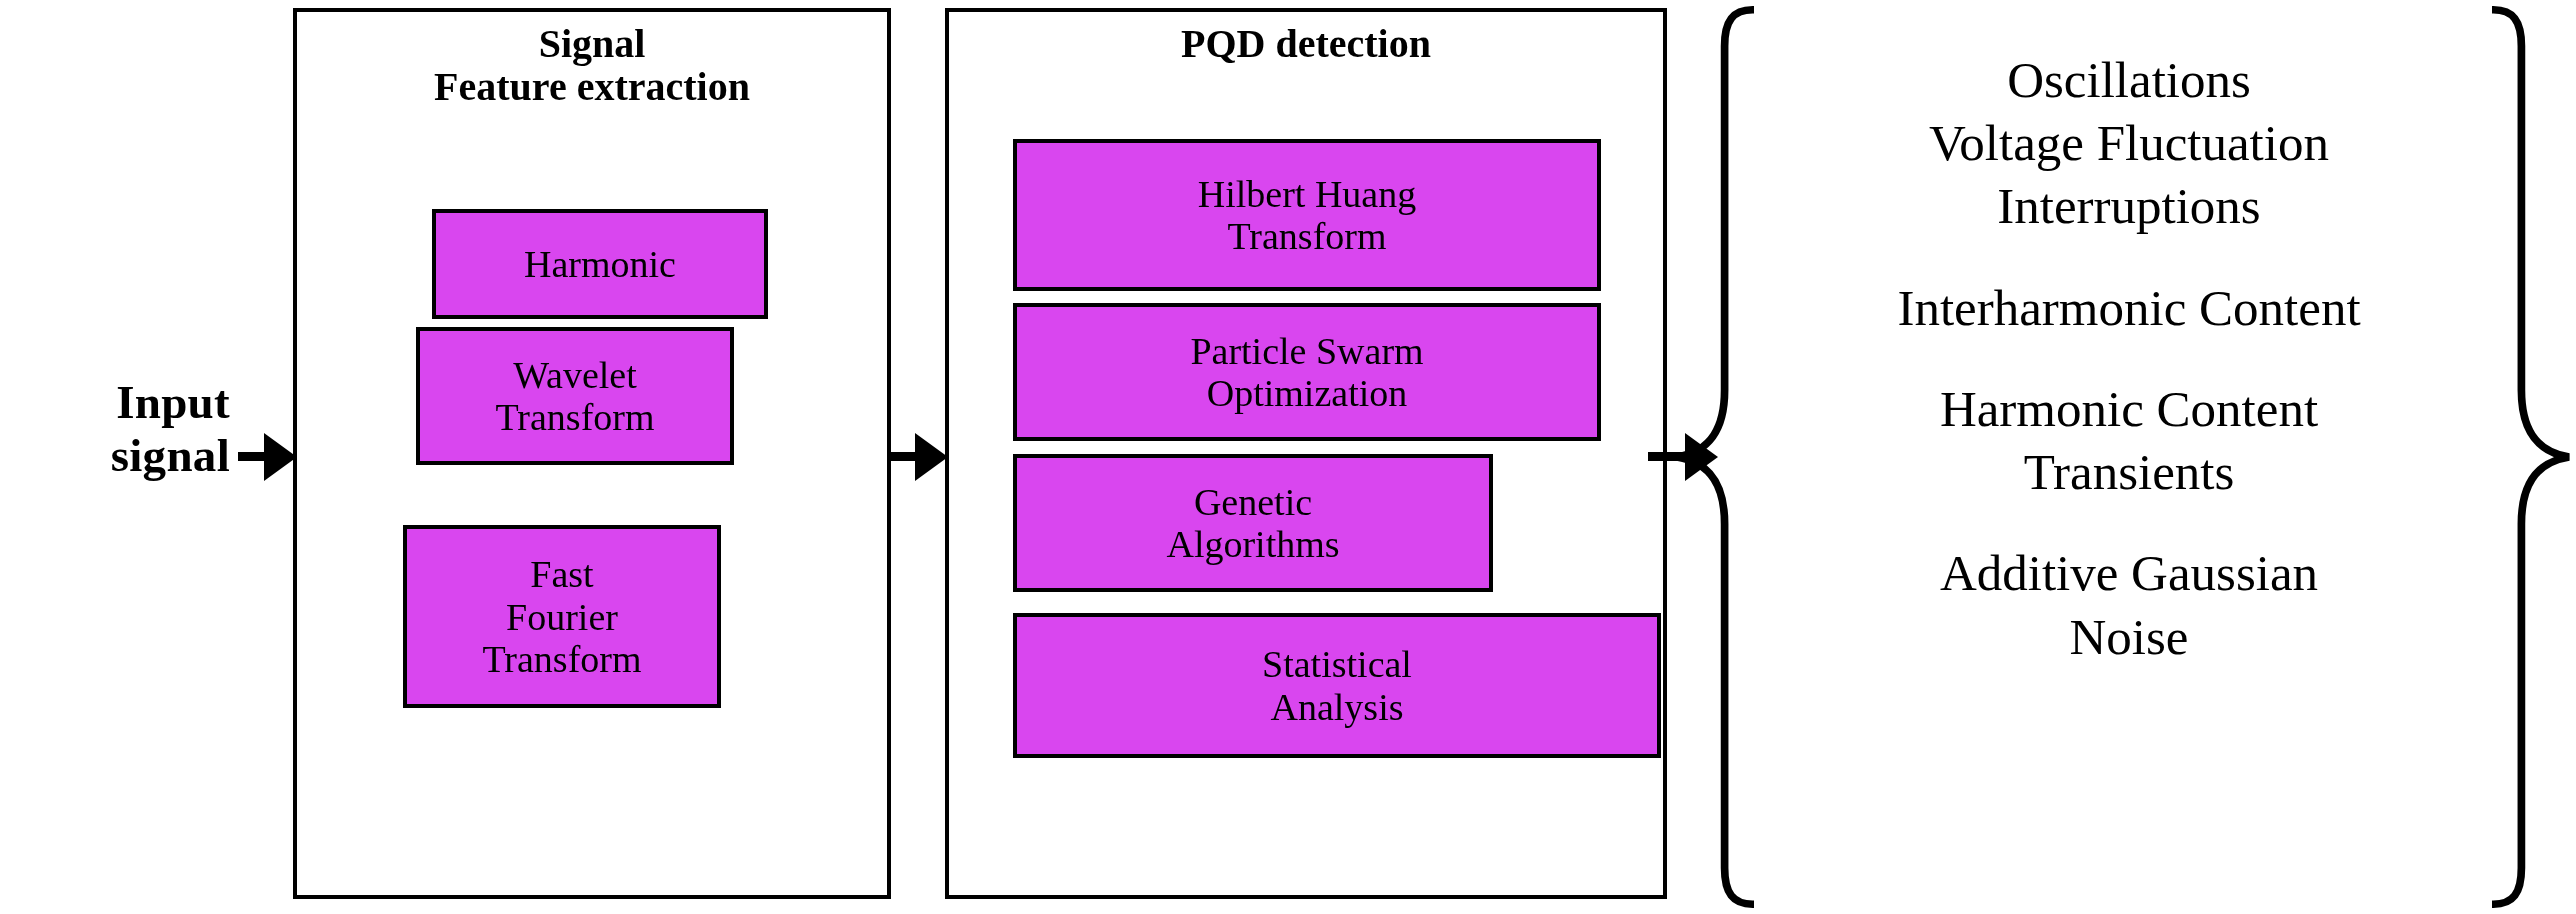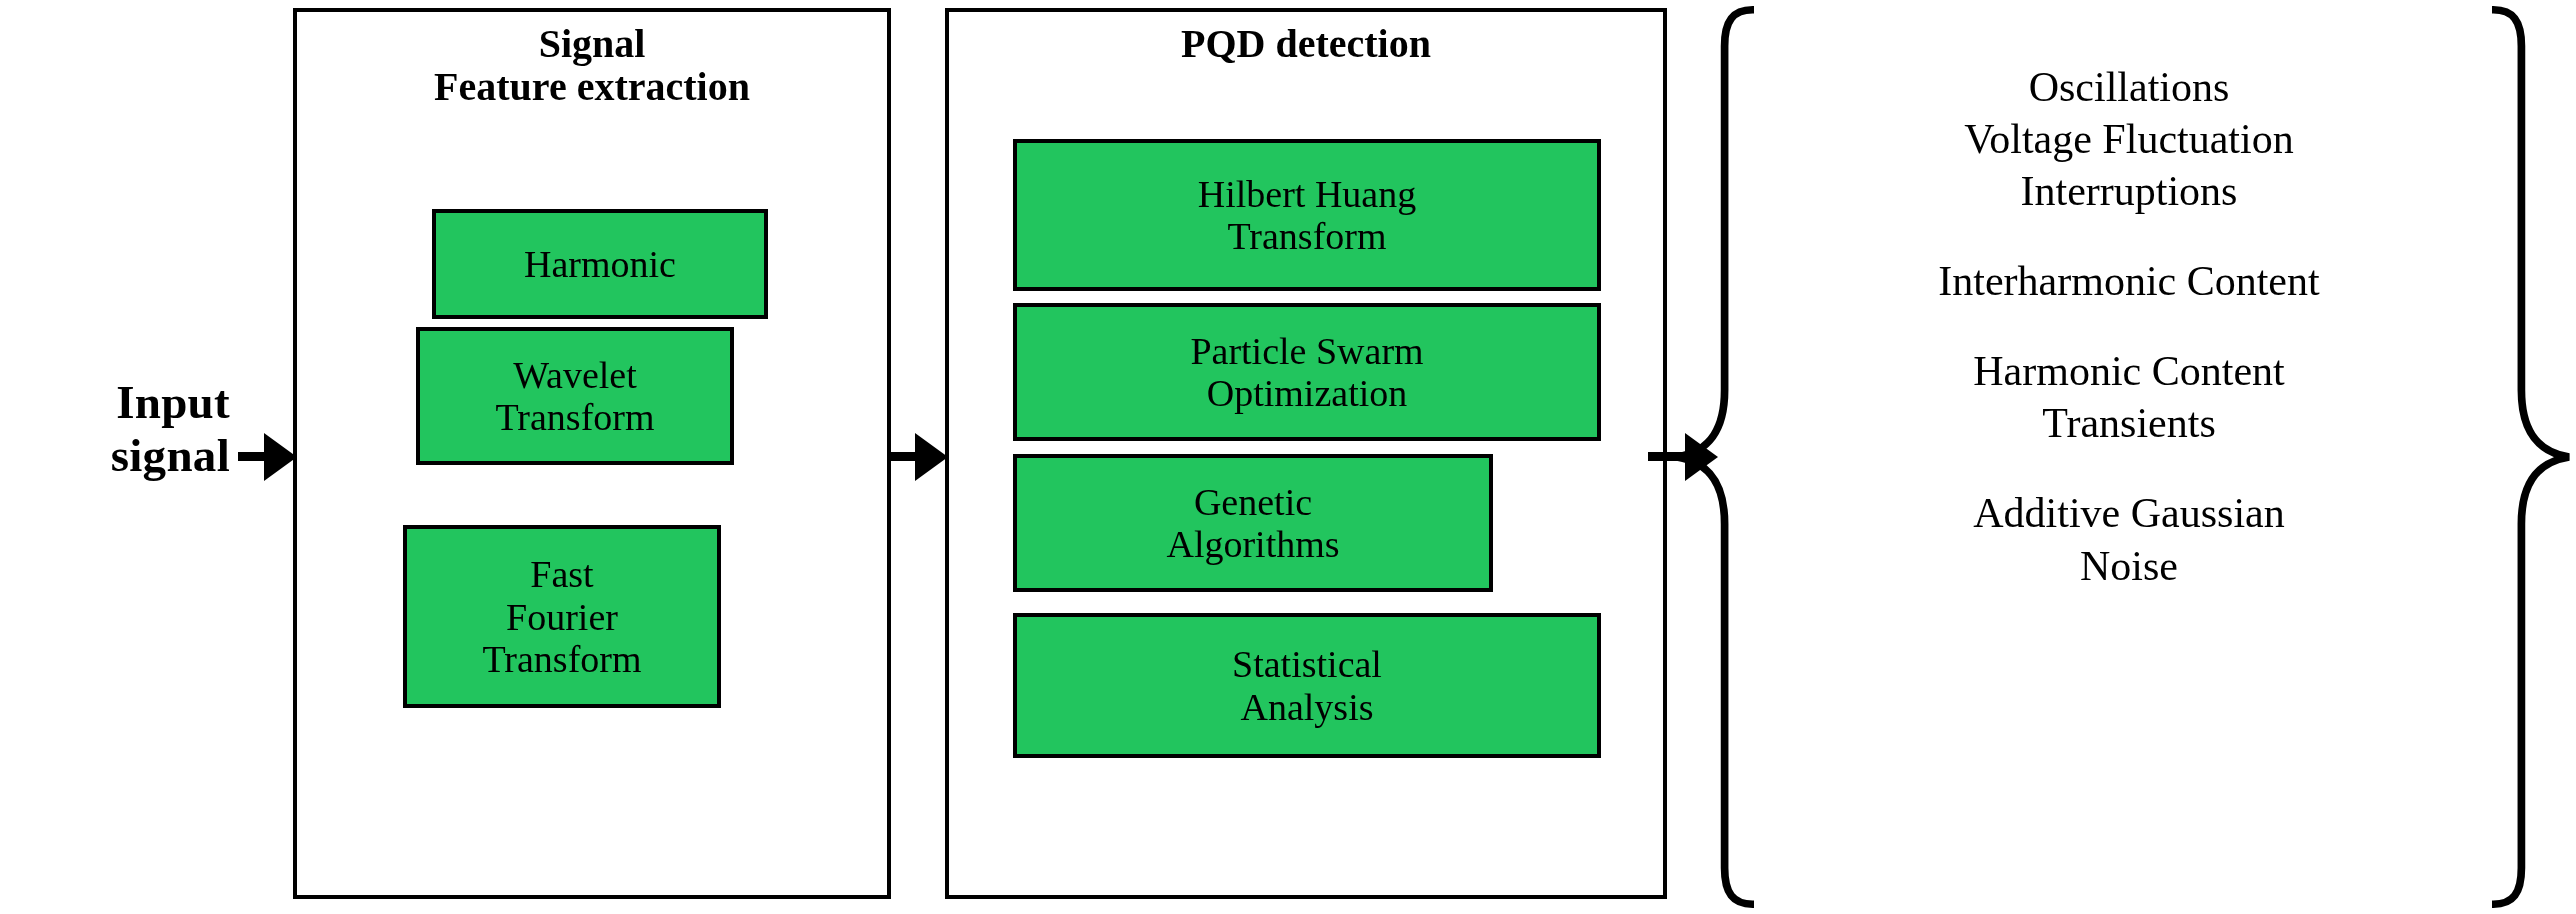--- a/index.html
+++ b/index.html
@@ -69,21 +69,21 @@
     line-height: 1.08;
     padding-top: 9.8px;
   }
   .panel-title .ln { display: block; }
 
   
   .ibox {
     position: absolute;
     border: 4.9px solid #000;
     box-sizing: border-box;
-    background: #22c55e;
+    background: #d946ef;
     display: flex;
     align-items: center;
     justify-content: center;
     text-align: center;
     font-size: 38px;
     line-height: 1.12;
   }
   .ibox .txt { display: block; width: 100%; }
   .ibox .ln { display: block; }
 
@@ -92,24 +92,24 @@
     position: absolute;
     top: 0;
     width: 84px;
     height: 914px;
   }
   .brace svg { display: block; width: 100%; height: 100%; }
 
   .outcomes {
     position: absolute;
     left: 1784px;
-    top: 61px;
+    top: 49px;
     width: 690px;
     text-align: center;
-    font-size: 42px;
+    font-size: 51px;
     line-height: 1.24;
   }
   .outcomes .grp { margin-bottom: 38px; }
   .outcomes .grp:last-child { margin-bottom: 0; }
   .outcomes .ln { display: block; }
 </style>
 </head>
 <body>
 
 <div id="stage">
@@ -176,21 +176,21 @@
       </span>
     </div>
 
     <div class="ibox" style="left:64px; top:442px; width:480px; height:138px;">
       <span class="txt">
         <span class="ln">Genetic</span>
         <span class="ln">Algorithms</span>
       </span>
     </div>
 
-    <div class="ibox" style="left:64px; top:601px; width:588px; height:145px;">
+    <div class="ibox" style="left:64px; top:601px; width:648px; height:145px;">
       <span class="txt">
         <span class="ln">Statistical</span>
         <span class="ln">Analysis</span>
       </span>
     </div>
   </div>
 
   <div class="arrow" style="left:1648px; top:432px; width:70px;">
     <div class="shaft"></div>
     <div class="head"></div>

